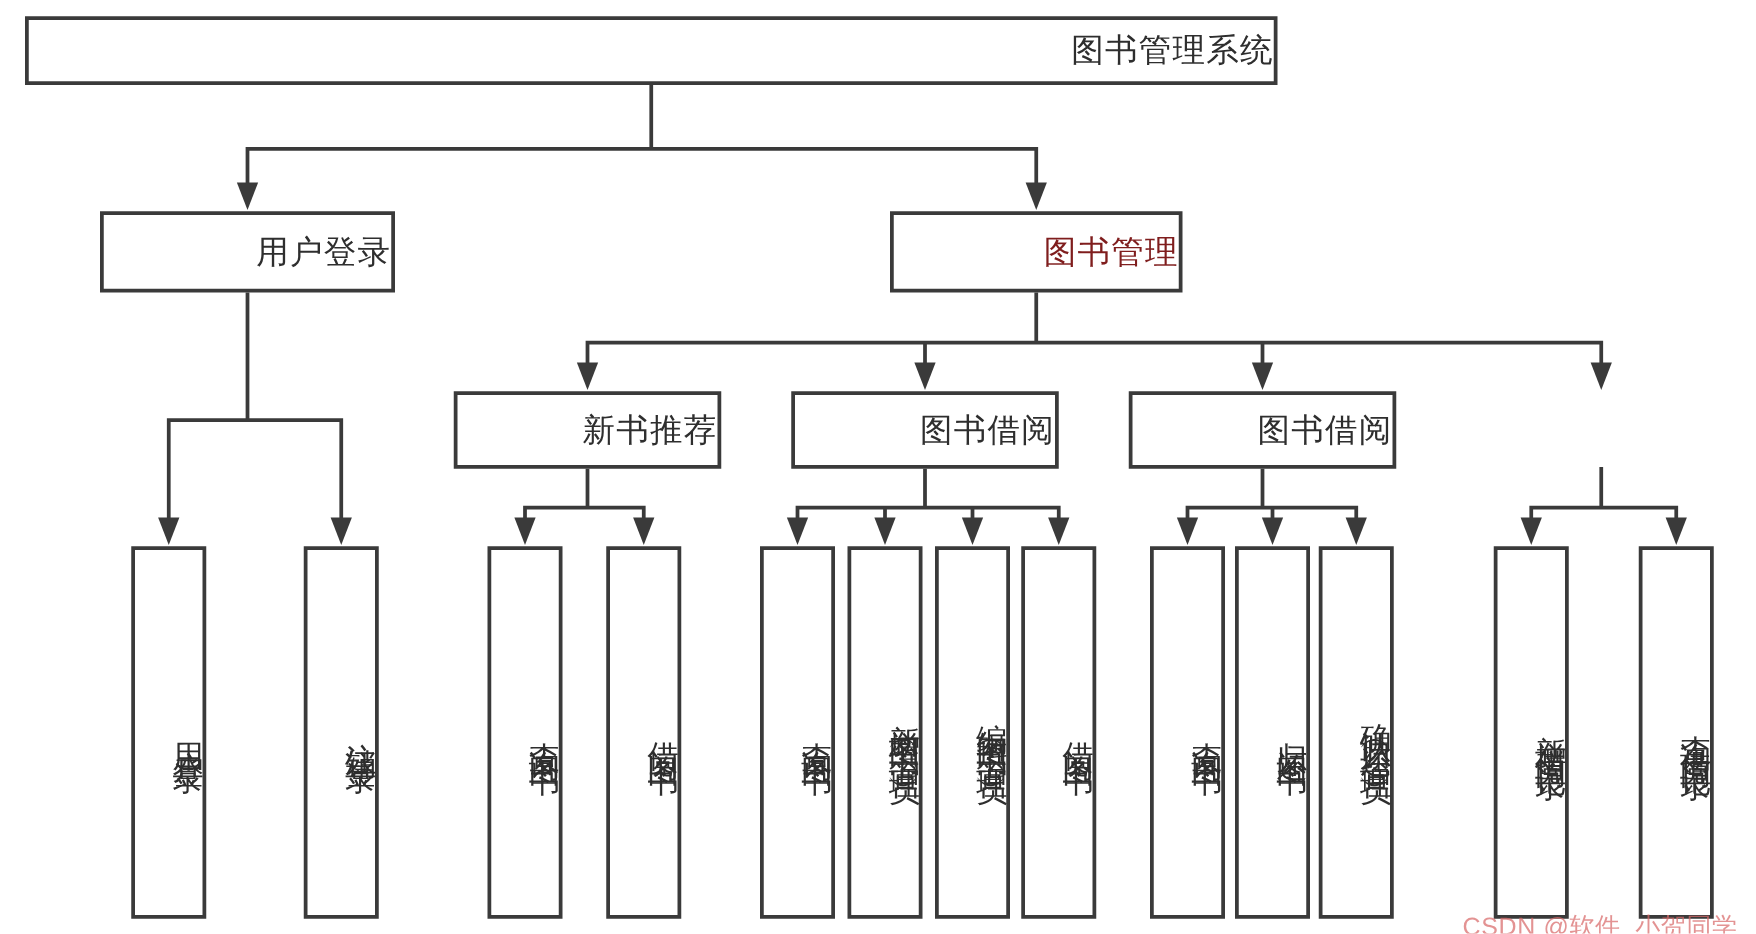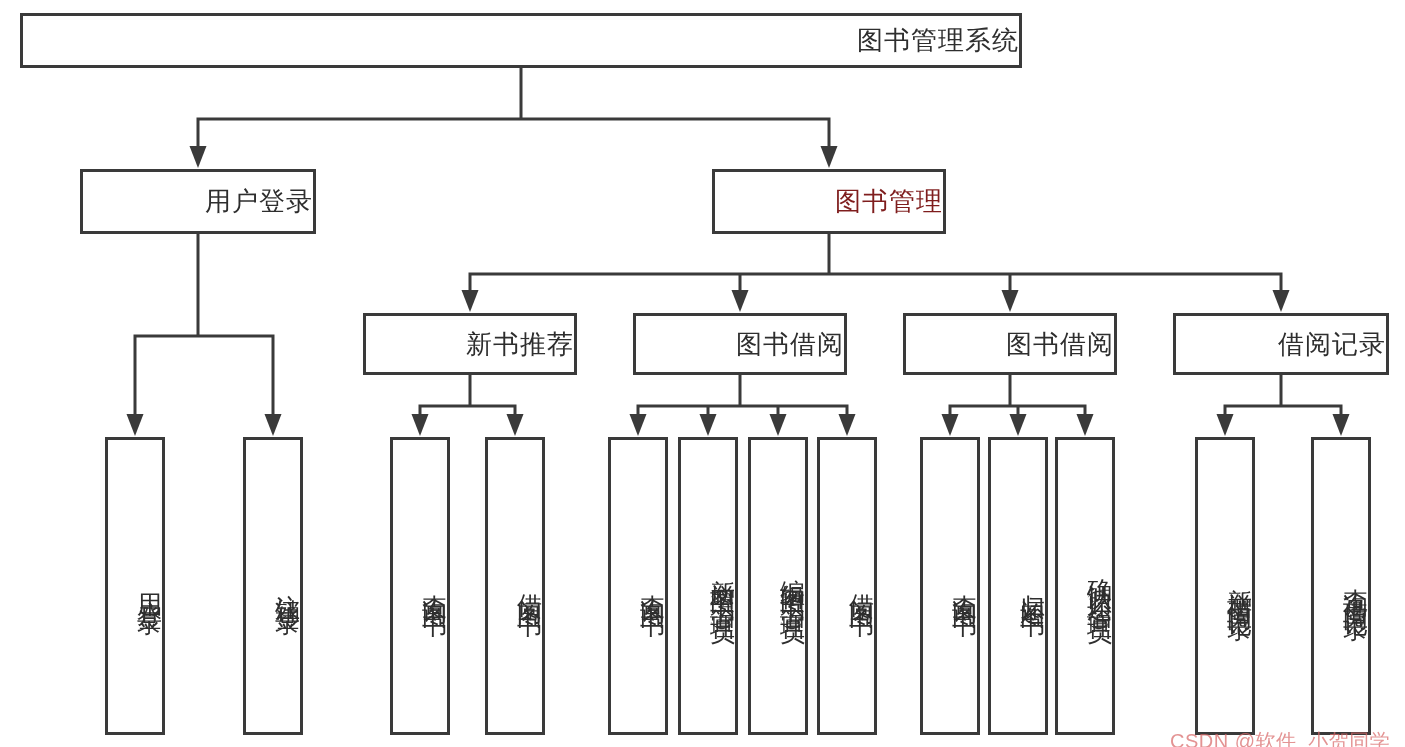--- a/index.html
+++ b/index.html
@@ -79,23 +79,20 @@
     </div>
     <div class="node h" style="left: 363px; top: 313px; width: 214px; height: 62px; border-color: rgb(58, 58, 58); background: rgb(255, 255, 255); color: rgb(46, 46, 46);">
       <span class="lbl">新书推荐</span>
     </div>
     <div class="node h" style="left: 633px; top: 313px; width: 214px; height: 62px; border-color: rgb(58, 58, 58); background: rgb(255, 255, 255); color: rgb(46, 46, 46);">
       <span class="lbl">图书借阅</span>
     </div>
     <div class="node h" style="left: 903px; top: 313px; width: 214px; height: 62px; border-color: rgb(58, 58, 58); background: rgb(255, 255, 255); color: rgb(46, 46, 46);">
       <span class="lbl">图书借阅</span>
     </div>
-    <div class="node h" style="left: 1173px; top: 313px; width: 216px; height: 62px; border-color: rgb(58, 58, 58); background: rgb(255, 255, 255); color: rgb(46, 46, 46);">
-      <span class="lbl">借阅记录</span>
-    </div>
     <div class="node v" style="left: 105px; top: 437px; width: 60px; height: 298px; border-color: rgb(58, 58, 58); background: rgb(255, 255, 255); color: rgb(46, 46, 46);">
       <span class="lbl">用户登录</span>
     </div>
     <div class="node v" style="left: 243px; top: 437px; width: 60px; height: 298px; border-color: rgb(58, 58, 58); background: rgb(255, 255, 255); color: rgb(46, 46, 46);">
       <span class="lbl">注销登录</span>
     </div>
     <div class="node v" style="left: 390px; top: 437px; width: 60px; height: 298px; border-color: rgb(58, 58, 58); background: rgb(255, 255, 255); color: rgb(46, 46, 46);">
       <span class="lbl">查询图书</span>
     </div>
     <div class="node v" style="left: 485px; top: 437px; width: 60px; height: 298px; border-color: rgb(58, 58, 58); background: rgb(255, 255, 255); color: rgb(46, 46, 46);">

